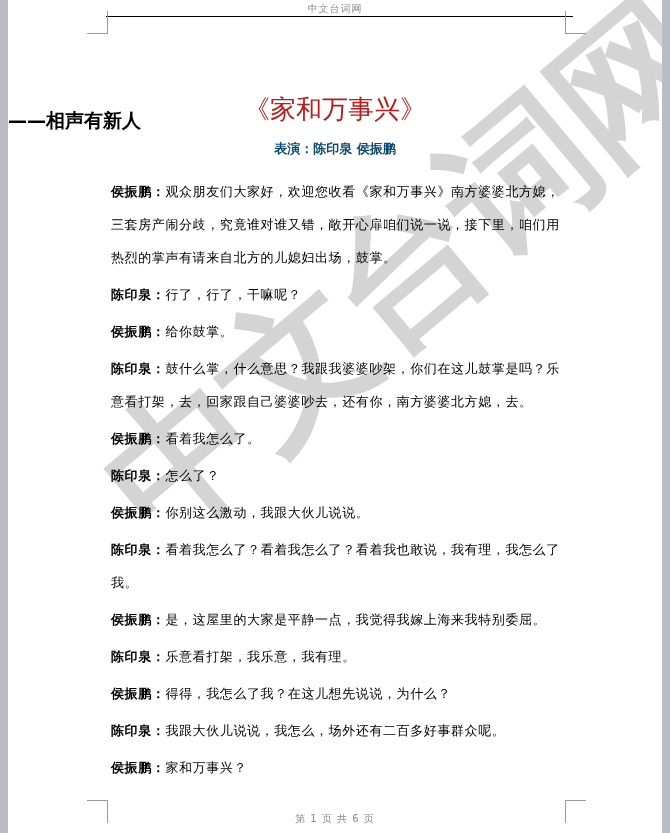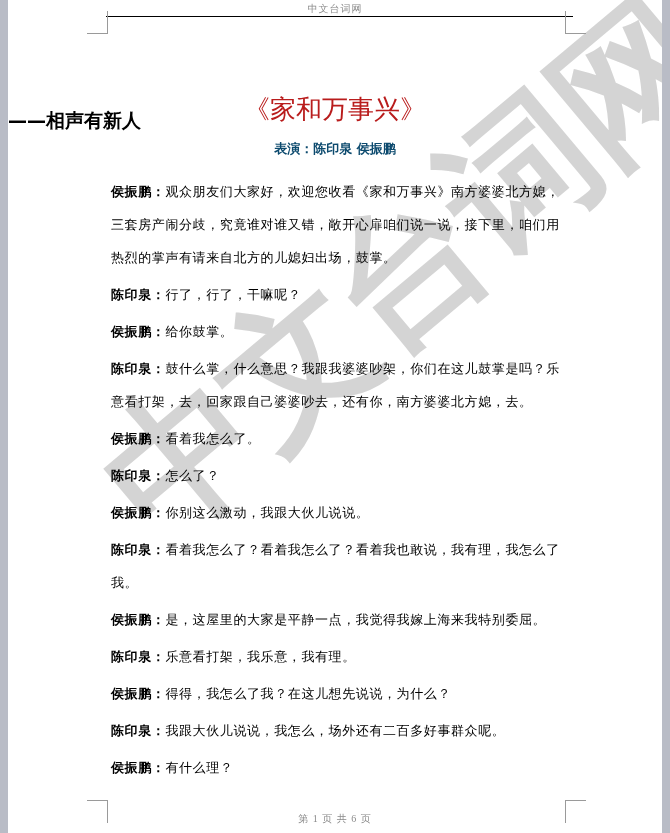--- a/index.html
+++ b/index.html
@@ -120,21 +120,20 @@
     }
     .footer-text {
       position: absolute;
       top: 812px;
       left: 0;
       width: 654px;
       text-align: center;
       font-size: 10px;
       color: #8a8a8a;
       letter-spacing: 1px;
-      font-family: Liberation Serif, serif;
     }
   </style>
 </head>
 <body>
 
 <div class="page">
   <div class="header-text">中文台词网</div>
   <div class="header-rule"></div>
 
   <div class="crop tl"></div>
@@ -154,17 +153,17 @@
     <p class="line"><span class="speaker">侯振鹏：</span><span>给你鼓掌。</span></p>
     <p class="line"><span class="speaker">陈印泉：</span><span>鼓什么掌，什么意思？我跟我婆婆吵架，你们在这儿鼓掌是吗？乐意看打架，去，回家跟自己婆婆吵去，还有你，南方婆婆北方媳，去。</span></p>
     <p class="line"><span class="speaker">侯振鹏：</span><span>看着我怎么了。</span></p>
     <p class="line"><span class="speaker">陈印泉：</span><span>怎么了？</span></p>
     <p class="line"><span class="speaker">侯振鹏：</span><span>你别这么激动，我跟大伙儿说说。</span></p>
     <p class="line"><span class="speaker">陈印泉：</span><span>看着我怎么了？看着我怎么了？看着我也敢说，我有理，我怎么了我。</span></p>
     <p class="line"><span class="speaker">侯振鹏：</span><span>是，这屋里的大家是平静一点，我觉得我嫁上海来我特别委屈。</span></p>
     <p class="line"><span class="speaker">陈印泉：</span><span>乐意看打架，我乐意，我有理。</span></p>
     <p class="line"><span class="speaker">侯振鹏：</span><span>得得，我怎么了我？在这儿想先说说，为什么？</span></p>
     <p class="line"><span class="speaker">陈印泉：</span><span>我跟大伙儿说说，我怎么，场外还有二百多好事群众呢。</span></p>
-    <p class="line"><span class="speaker">侯振鹏：</span><span>有什么理？</span></p>
+    <p class="line"><span class="speaker">侯振鹏：</span><span>家和万事兴？</span></p>
   </div>
 
   <div class="footer-text">第 1 页 共 6 页</div>
 </div>
 
 </body></html>

